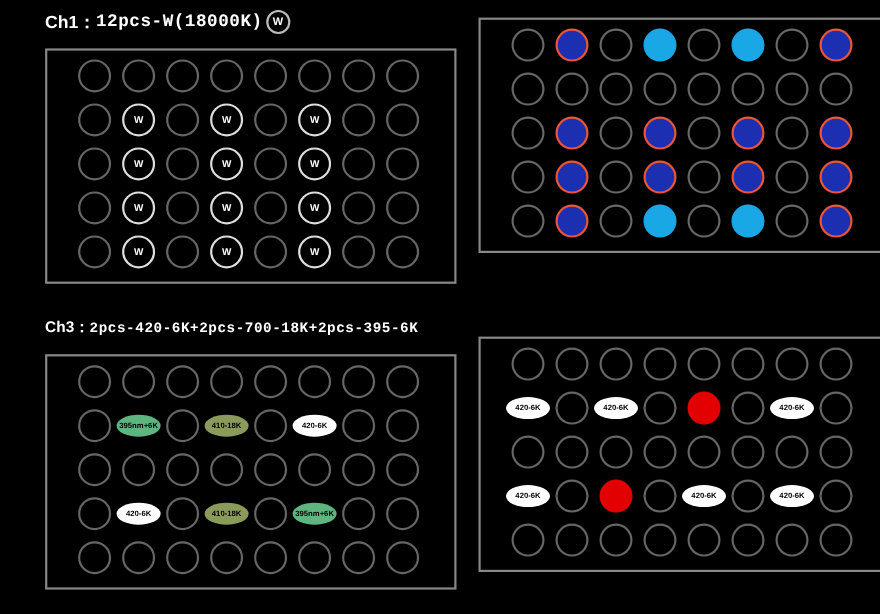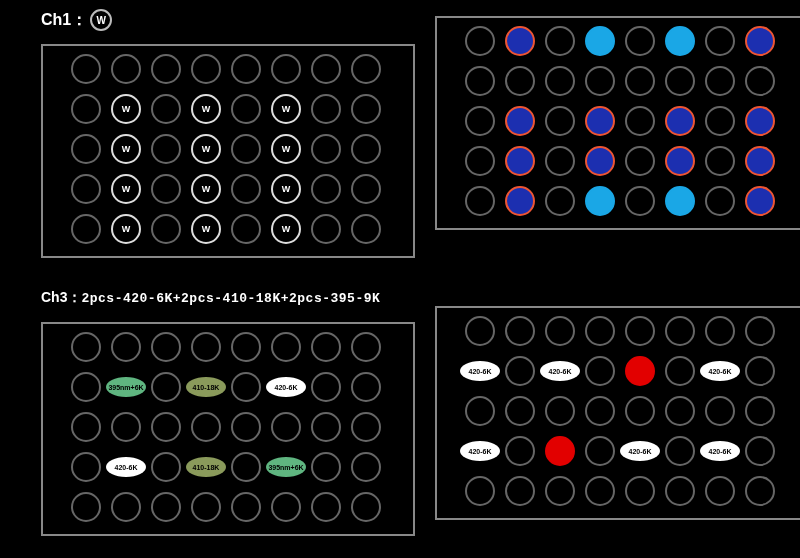--- a/index.html
+++ b/index.html
@@ -30,20 +30,21 @@
   .oval.green{background:#5fb580;}
   .hdr3{font-size:14px;}
 </style>
 </head>
 <body>
 <div class="canvas">
 
 <div class="panel ch1">
   <div class="hdr">
     <span>Ch1：</span>
+    <span class="mono">12pcs-W(18000K)</span>
     <span class="hdr-ico">W</span>
   </div>
   <div class="grid-box">
     <div class="grid" id="grid-ch1">
           <div class="cell"></div>
           <div class="cell"></div>
           <div class="cell"></div>
           <div class="cell"></div>
           <div class="cell"></div>
           <div class="cell"></div>
@@ -128,21 +129,21 @@
           <div class="cell B"></div>
           <div class="cell"></div>
           <div class="cell RB"></div>
         </div>
   </div>
 </div>
 
 <div class="panel ch3">
   <div class="hdr hdr3">
     <span>Ch3：</span>
-    <span class="mono" style="font-size:13px;">2pcs-420-6K+2pcs-410-18K+2pcs-395-9K</span>
+    <span class="mono" style="font-size:13px;">2pcs-420-6K+2pcs-700-18K+2pcs-395-6K</span>
   </div>
   <div class="grid-box">
     <div class="grid" id="grid-ch3">
           <div class="cell"></div>
           <div class="cell"></div>
           <div class="cell"></div>
           <div class="cell"></div>
           <div class="cell"></div>
           <div class="cell"></div>
           <div class="cell"></div>

